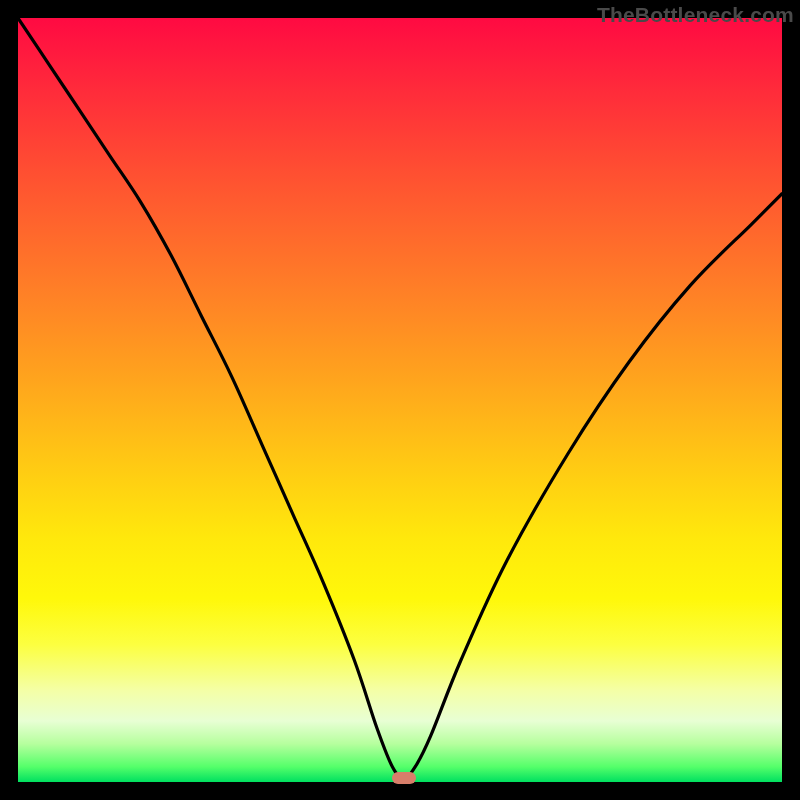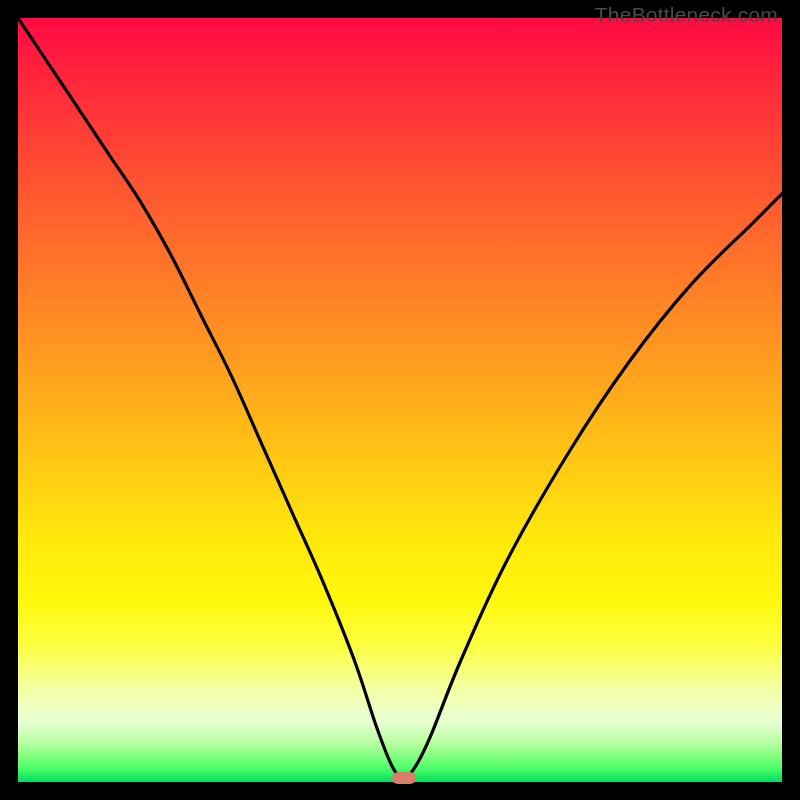--- a/index.html
+++ b/index.html
@@ -38,25 +38,25 @@
       #f4ffa6 88%,
       #e8ffd4 92%,
       #b6ff9e 95%,
       #55ff6a 98%,
       #00e060 100%
     );
   }
   .watermark {
     position: absolute;
     top: 3px;
-    right: 22px;
+    right: 6px;
     color: #4a4a4a;
     font-size: 21px;
     letter-spacing: 0.2px;
-    font-weight: 400;
+    font-weight: 700;
     user-select: none;
   }
   svg.curve {
     position: absolute;
     left: 0;
     top: 0;
     width: 764px;
     height: 764px;
   }
   .marker {

